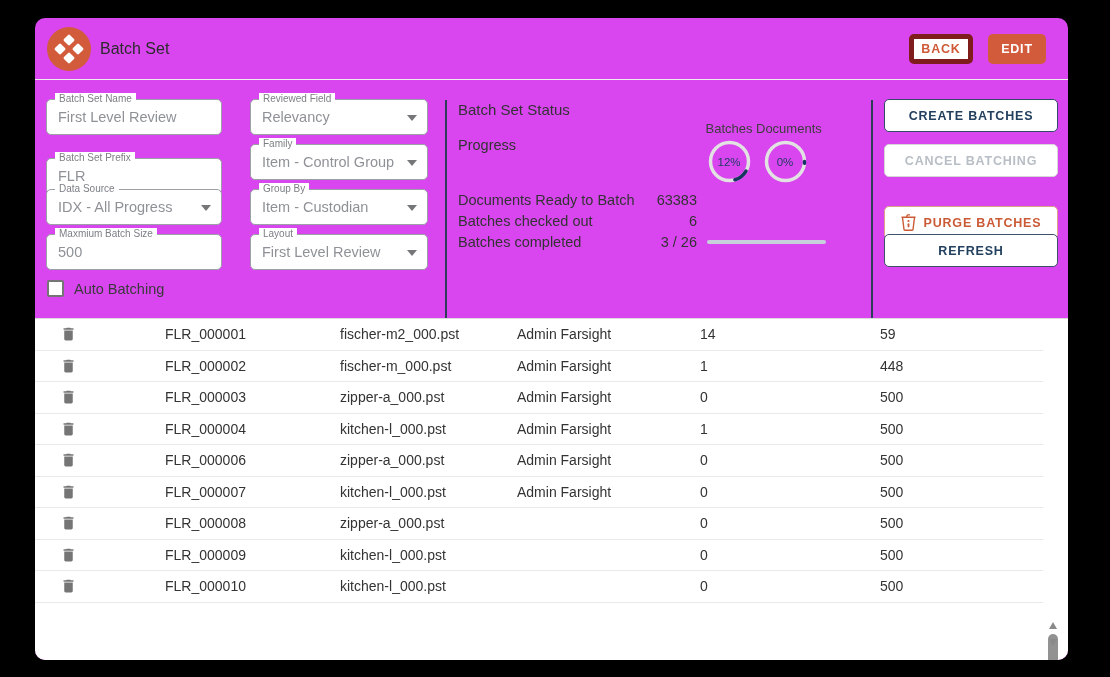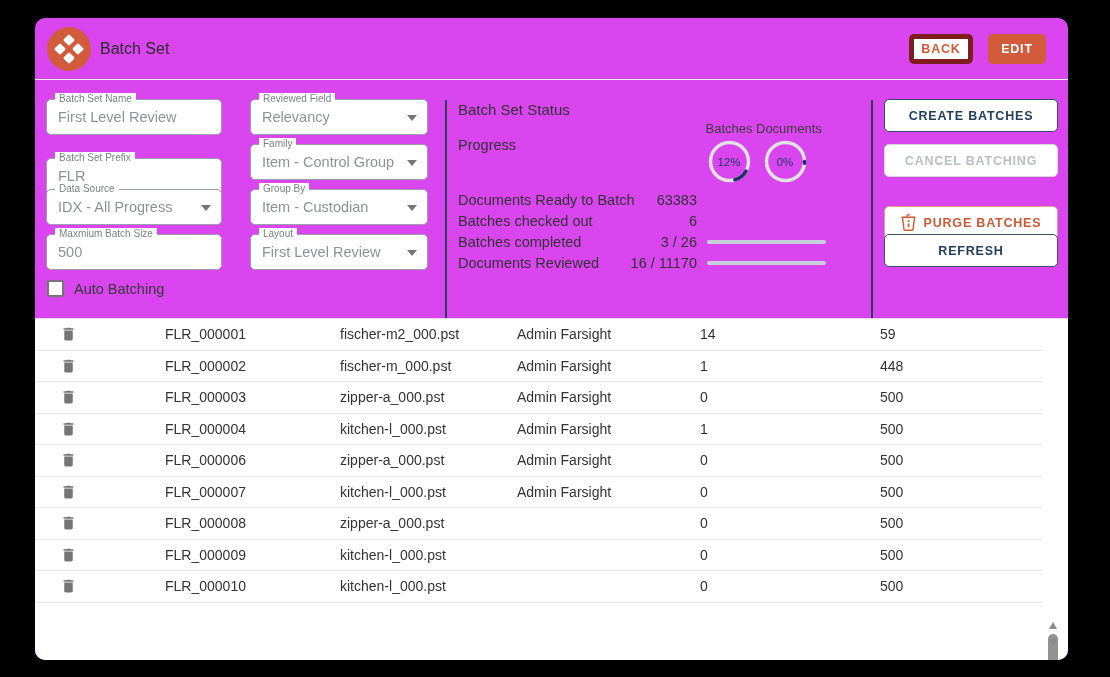--- a/index.html
+++ b/index.html
@@ -167,25 +167,20 @@
     <span class="stat-value">6</span>
 
   </div>
 
   <div class="stat-row">
     <span class="stat-label">Batches completed</span>
     <span class="stat-value">3 / 26</span>
     <span class="stat-bar"><span class="fill" style="width: 11.5%;"></span></span>
   </div>
 
-  <div class="stat-row">
-    <span class="stat-label">Documents Reviewed</span>
-    <span class="stat-value">16 / 11170</span>
-    <span class="stat-bar"><span class="fill" style="width: 1%;"></span></span>
-  </div>
 </div>
 
   <div class="vdiv" style="left:836px;"></div>
 
   <div class="rbtn" style="top:81px;">
     <div class="btn btn-create">CREATE BATCHES</div>
   </div>
   <div class="rbtn" style="top:126px;">
     <div class="btn btn-cancel">CANCEL BATCHING</div>
   </div>

